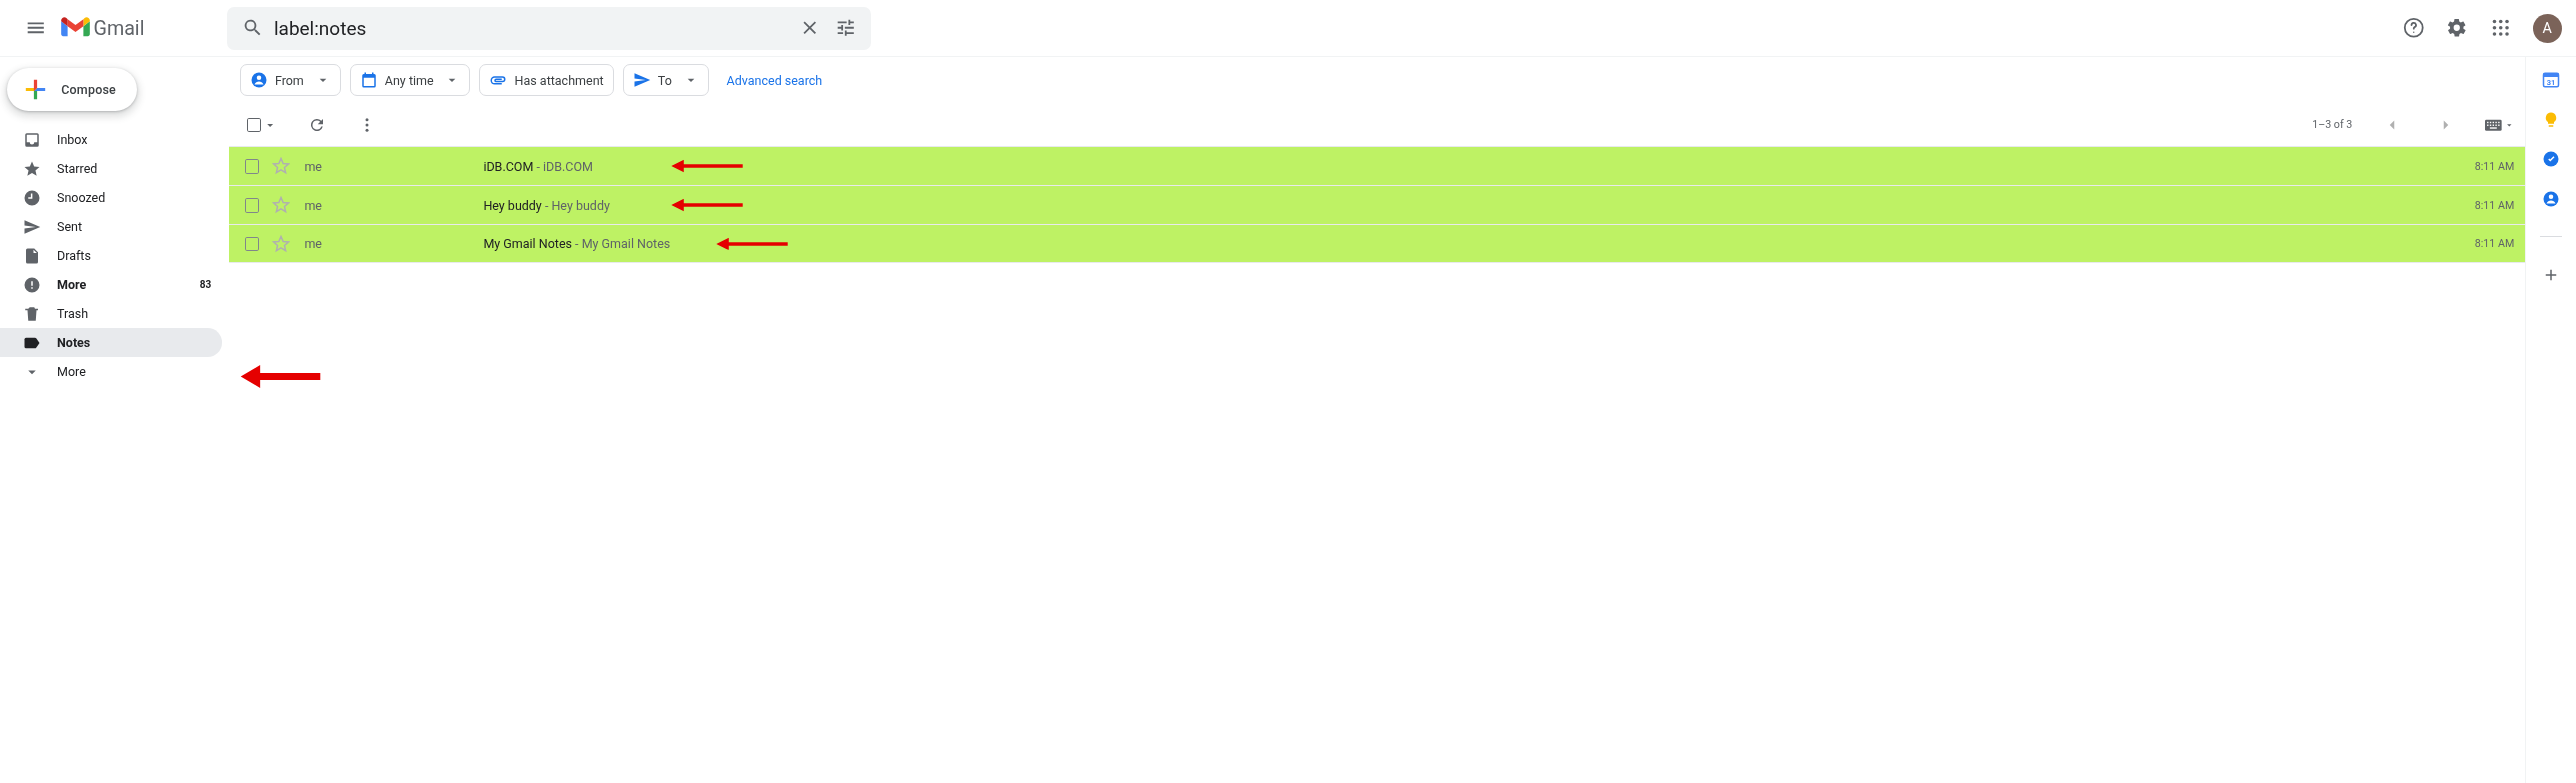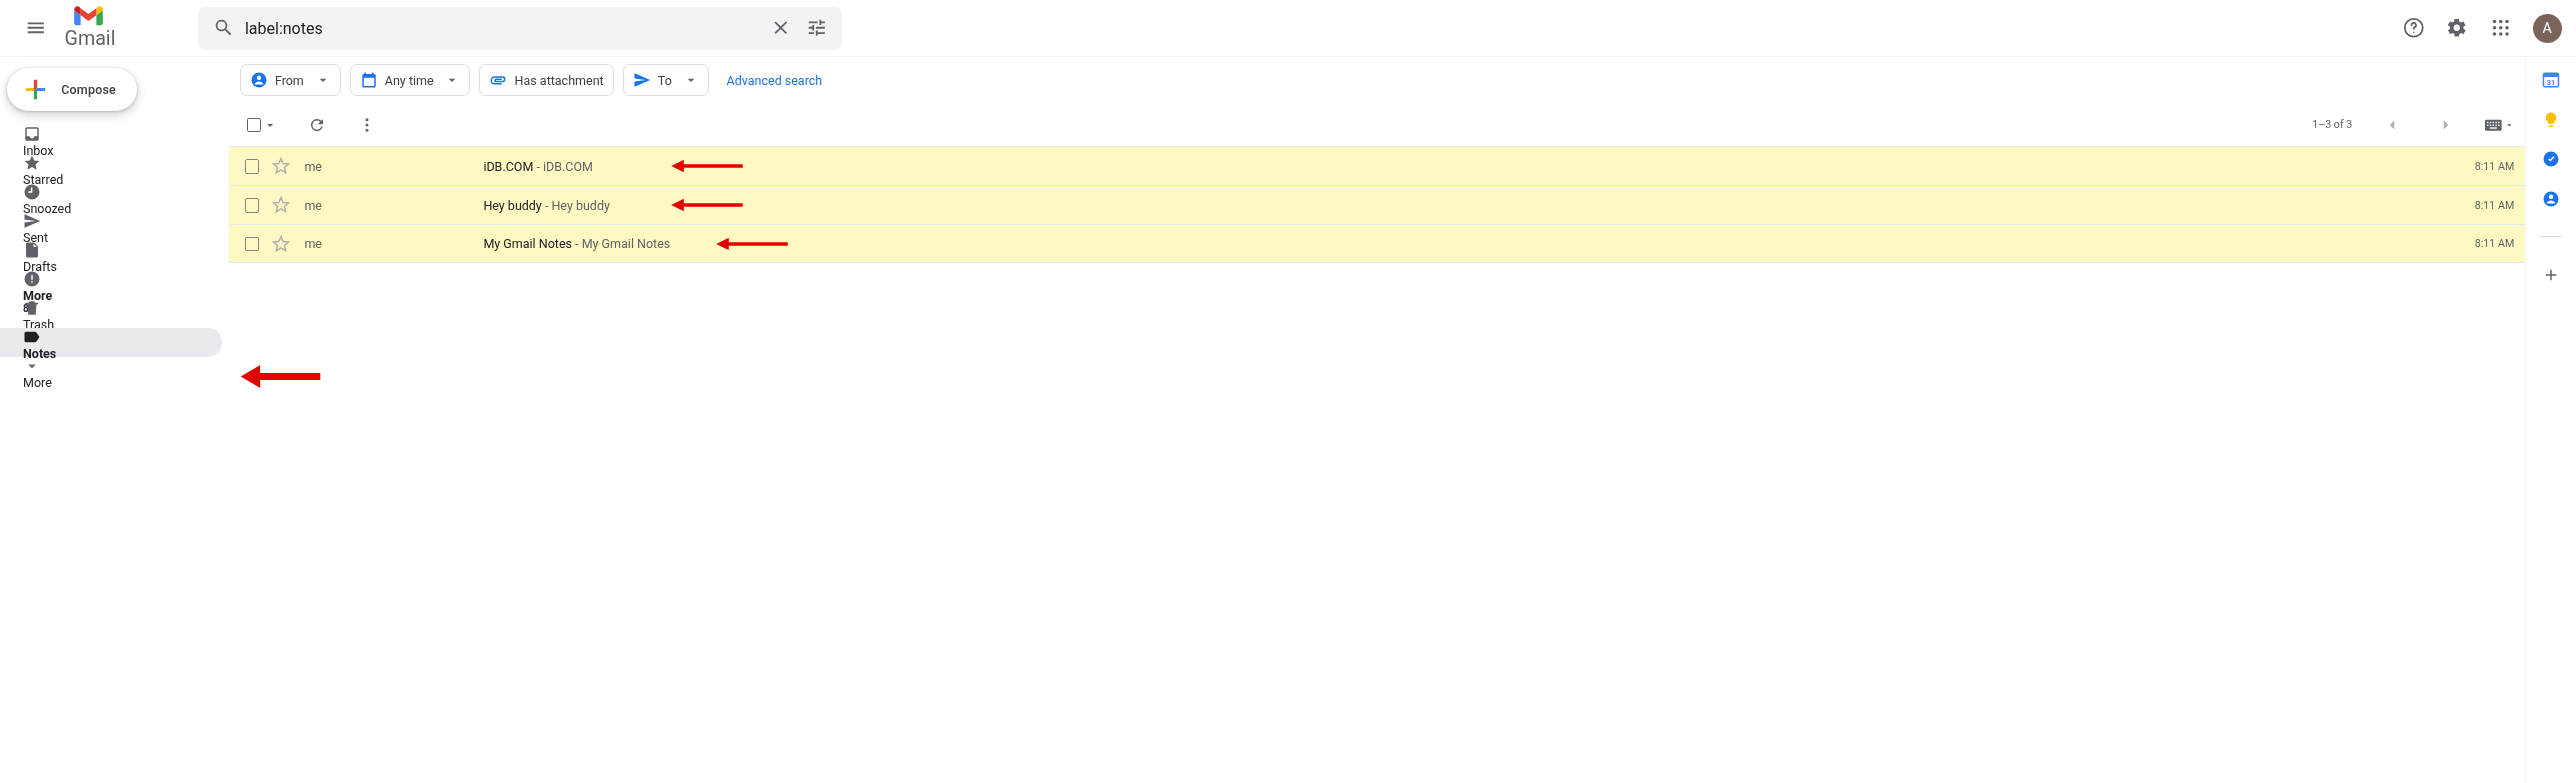--- a/index.html
+++ b/index.html
@@ -1,40 +1,40 @@
 <!DOCTYPE html>
 <html style="font-size:14.3px"><head>
 <meta charset="utf-8">
 <style>
 * { margin: 0; padding: 0; box-sizing: border-box; font-family: 'Google Sans', Roboto, Arial, sans-serif; }
 body { background: #fff; font-size: 12.5px; color: #202124; width: 2576px; height: 784px; transform-origin: top left; }
 
 
 .header { display: flex; align-items: center; height: 57px; padding: 0 14.3px; border-bottom: 0.9px solid #f1f3f4; position: relative; }
 .menu-btn { width: 43px; height: 43px; border-radius: 50%; display: flex; align-items: center; justify-content: center; cursor: pointer; }
-.gmail-logo { display: flex; align-items: center; margin-left: 3.6px; margin-right: 72px; flex-direction: column; }
+.gmail-logo { display: flex; align-items: center; margin-left: 3.6px; margin-right: 72px; }
 .gmail-text { font-size: 19.7px; color: #5f6368; margin-left: 3.6px; }
 
 .search-box { flex: 0 0 644px; height: 43px; background: #f1f3f4; border-radius: 7.2px; display: flex; align-items: center; padding: 0 7.2px; margin-left: 10.7px; }
 .search-icon-btn { width: 36px; height: 36px; display: flex; align-items: center; justify-content: center; }
-.search-input { flex: 1; border: none; background: none; font-size: 16px; outline: none; color: #202124; padding: 0 3.6px; }
+.search-input { flex: 1; border: none; background: none; font-size: 19px; outline: none; color: #202124; padding: 0 3.6px; }
 .clear-btn, .tune-btn { width: 36px; height: 36px; display: flex; align-items: center; justify-content: center; cursor: pointer; }
 
 .header-right { margin-left: auto; display: flex; align-items: center; gap: 7.2px; }
 .icon-btn { width: 36px; height: 36px; border-radius: 50%; display: flex; align-items: center; justify-content: center; cursor: pointer; }
 .avatar { width: 29px; height: 29px; border-radius: 50%; background: #7b6359; color: #fff; display: flex; align-items: center; justify-content: center; font-size: 14.3px; margin-left: 7.2px; }
 
 
 .layout { display: flex; height: calc(100% - 57px); }
 
 
 .sidebar { width: 229px; padding-top: 7.2px; }
 .compose-btn { margin: 3.6px 7.2px 14.3px 7.2px; height: 43px; padding: 0 21.5px 0 14.3px; border-radius: 21.5px; box-shadow: 0 0.9px 2.7px rgba(60,64,67,.3), 0 3.6px 7.2px 2.7px rgba(60,64,67,.15); display: inline-flex; align-items: center; background: #fff; cursor: pointer; font-size: 12.5px; color: #3c4043; font-weight: 500; letter-spacing: 0.2px; }
 .compose-plus { width: 29px; height: 29px; margin-right: 10.7px; display: flex; align-items: center; justify-content: center; }
-.nav-item { height: 29px; display: flex; padding: 0 10.7px 0 23px; border-radius: 0 14.3px 14.3px 0; margin-right: 7.2px; cursor: pointer; color: #202124; position: relative; flex-direction: column; }
+.nav-item { height: 29px; display: flex; align-items: center; padding: 0 10.7px 0 23px; border-radius: 0 14.3px 14.3px 0; margin-right: 7.2px; cursor: pointer; color: #202124; position: relative; }
 .nav-item .nav-icon { width: 18px; margin-right: 16px; color: #5f6368; fill: #5f6368; display:flex; align-items:center; justify-content:center;}
 .nav-item .nav-label { flex: 1; font-size: 12.5px; }
 .nav-item .nav-count { font-size: 10px; color: #202124; }
 .nav-item.bold .nav-label, .nav-item.bold .nav-count { font-weight: 700; }
 .nav-item.active { background: #e8eaed; }
 .nav-item.active .nav-icon { fill: #202124; color: #202124; }
 
 
 .main { flex: 1; border-right: 0.9px solid #f1f3f4; display: flex; flex-direction:column; }
 .filter-bar { display: flex; align-items: center; padding: 7.2px 10.7px; gap: 9px; }
@@ -44,21 +44,21 @@
 
 .toolbar { display: flex; align-items: center; padding: 0 10.7px; height: 43px; }
 .tool-left { display: flex; align-items: center; gap: 14.3px; }
 .checkbox-outer { display: flex; align-items: center; cursor: pointer; padding: 7.2px; }
 .checkbox { width: 14.3px; height: 14.3px; border: 1.8px solid #5f6368; border-radius: 1.8px; }
 .tool-right { margin-left: auto; display: flex; align-items: center; gap: 25px; color: #5f6368; font-size: 10.7px; }
 .page-btn { width: 29px; height: 29px; display: flex; align-items: center; justify-content: center; cursor: pointer; border-radius: 50%; }
 
 
 .rows { }
-.row { display: flex; align-items: center; height: 39px; border-top: 0.9px solid #e8eaed; padding: 0 10.7px; background: #fef9c3; cursor: pointer; }
+.row { display: flex; align-items: center; height: 39px; border-top: 0.9px solid #e8eaed; padding: 0 10.7px; background: #bef264; cursor: pointer; }
 .rows .row:last-child { border-bottom: 0.9px solid #e8eaed; }
 .row .row-cb { width: 18px; margin: 0 9px 0 5.4px; }
 .row .row-cb .checkbox { border-color: #80868b; }
 .row .star { width: 18px; margin-right: 14.3px; color: #aaa; }
 .row .sender { width: 179px; flex: 0 0 179px; color: #5f6368; font-size: 12.5px; }
 .row .subj-wrap { flex: 1; display: flex; align-items: center; min-width: 0; }
 .row .subj { color: #202124; font-size: 12.5px; white-space: nowrap; }
 .row .snippet { color: #5f6368; font-size: 12.5px; white-space: nowrap; }
 .row .time { color: #5f6368; font-size: 10.7px; margin-left: 10.7px; }
 

